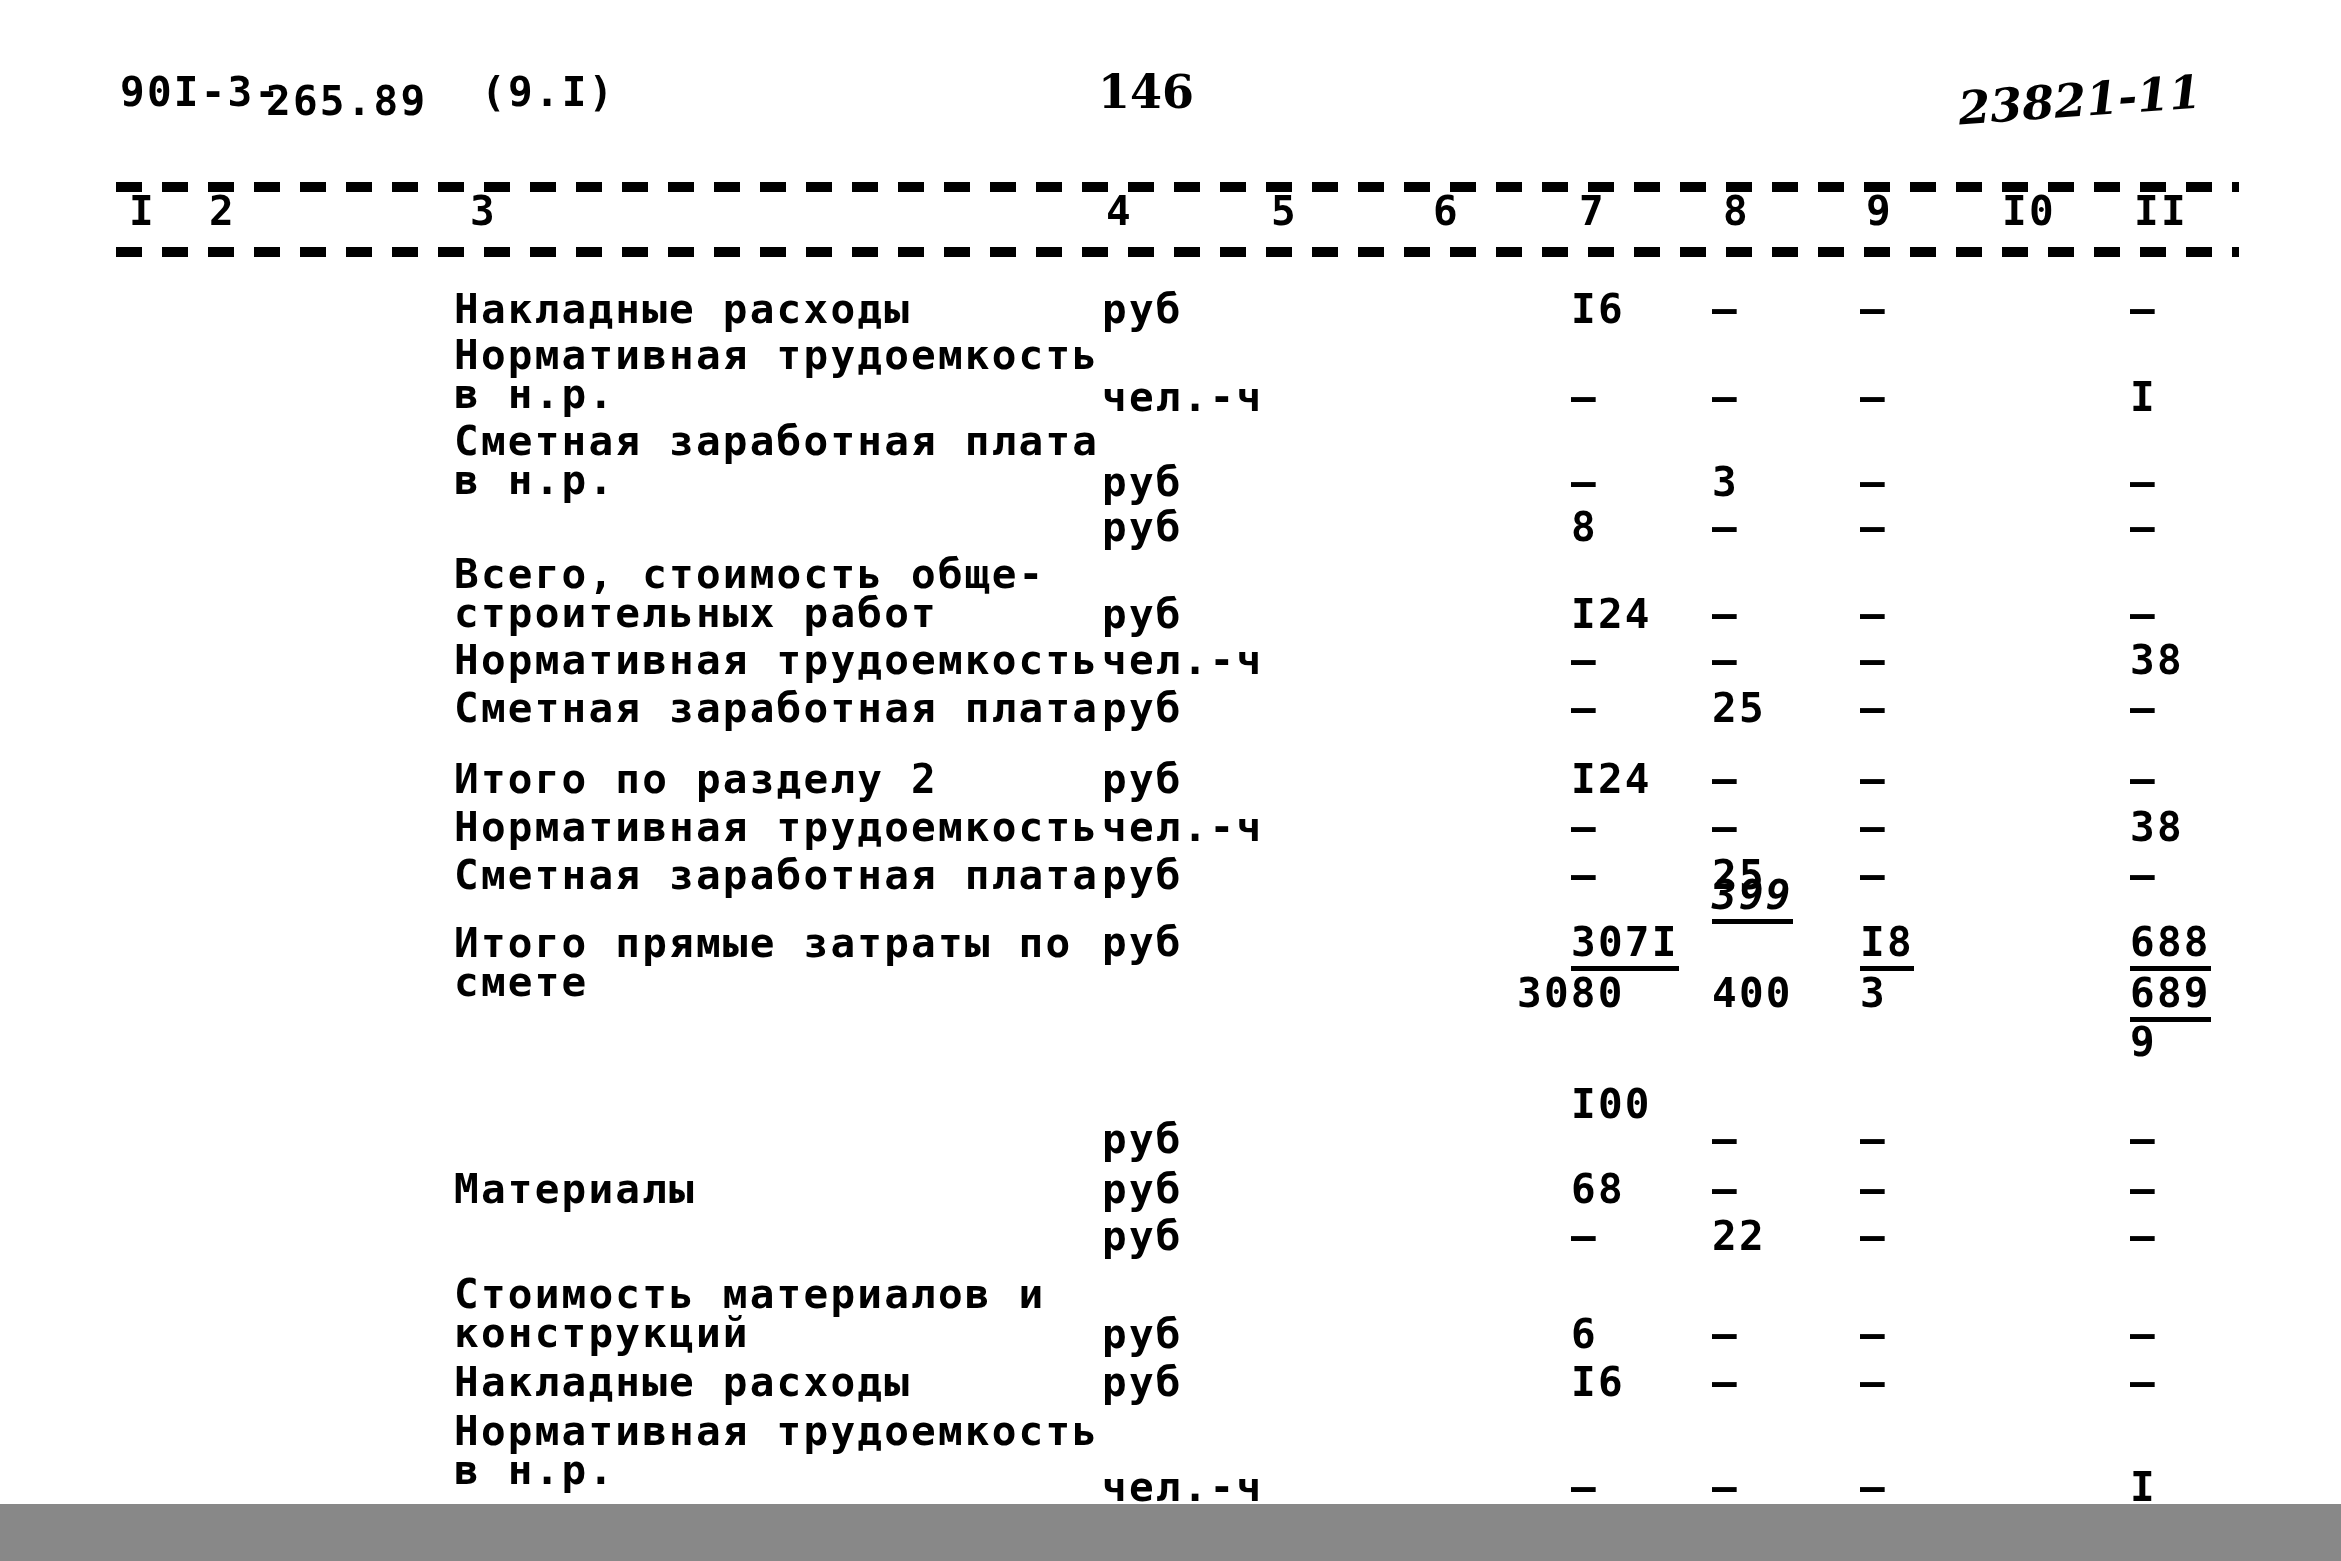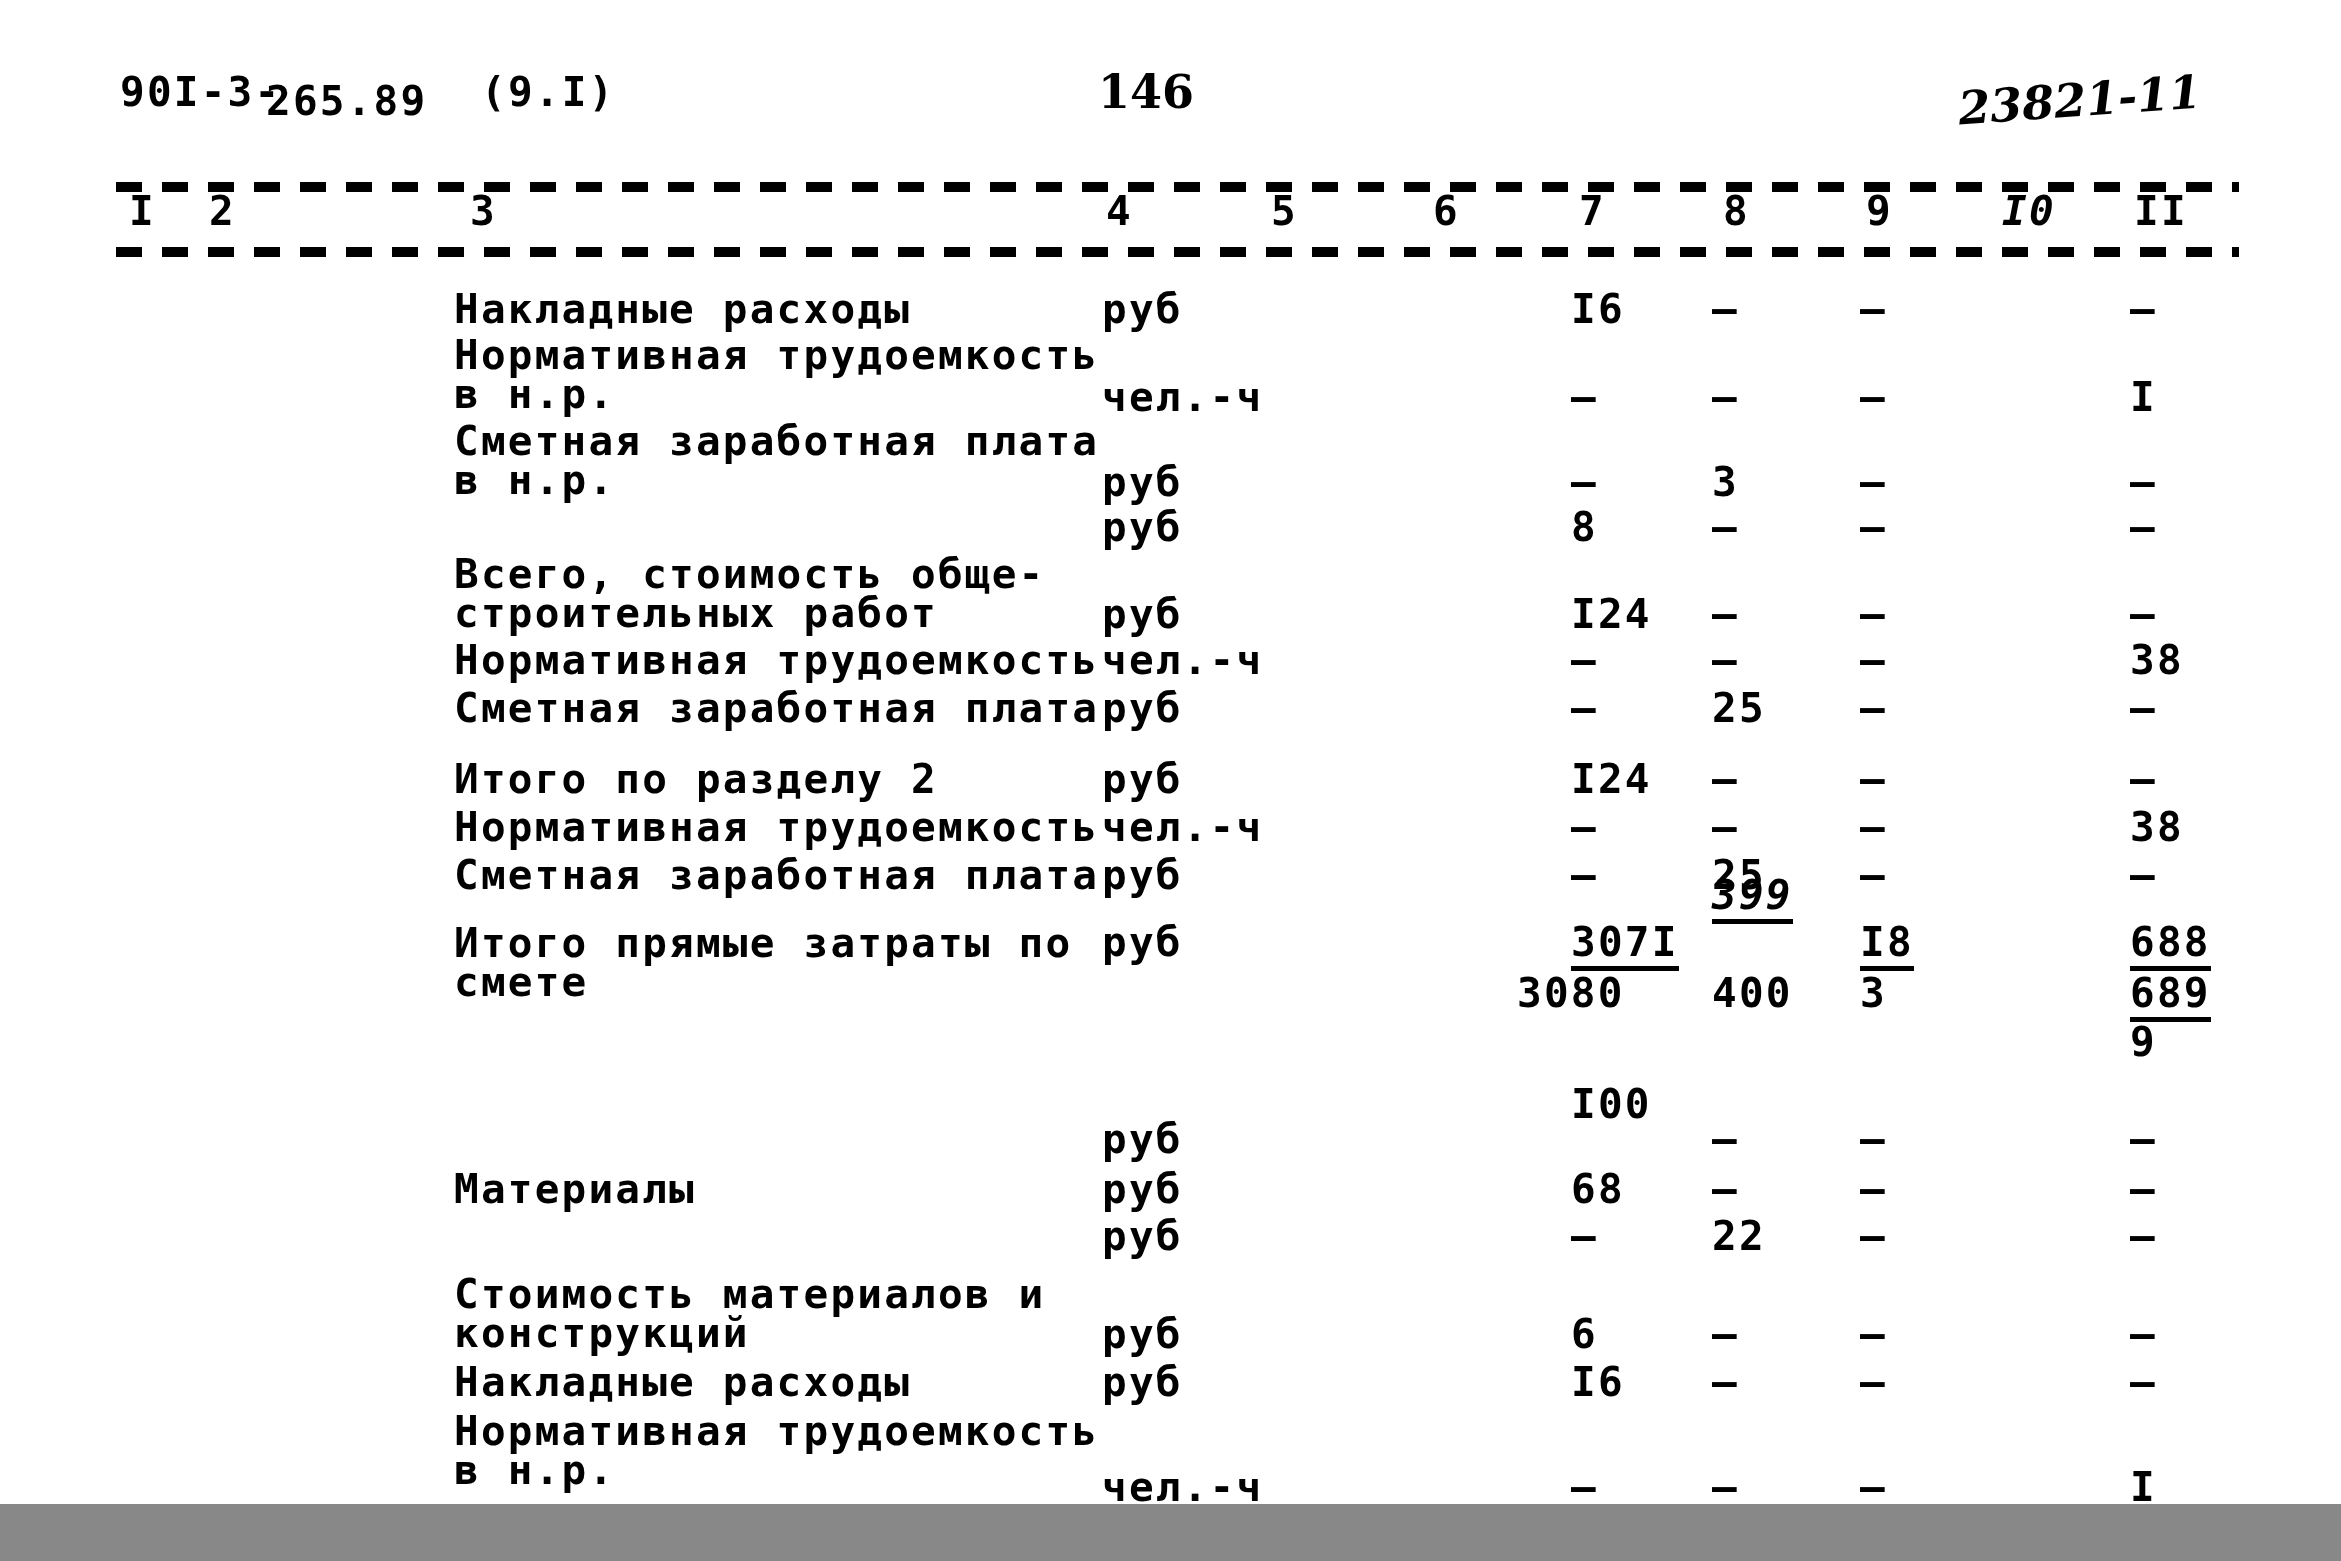--- a/index.html
+++ b/index.html
@@ -60,21 +60,21 @@
   <div id="table-layer" style="position:absolute; inset:0;">
       <div class="tw" style="left: 129px; top: 192px;">I</div>
       <div class="tw" style="left: 209px; top: 192px;">2</div>
       <div class="tw" style="left: 470px; top: 192px;">3</div>
       <div class="tw" style="left: 1106px; top: 192px;">4</div>
       <div class="tw" style="left: 1271px; top: 192px;">5</div>
       <div class="tw" style="left: 1433px; top: 192px;">6</div>
       <div class="tw" style="left: 1579px; top: 192px;">7</div>
       <div class="tw" style="left: 1723px; top: 192px;">8</div>
       <div class="tw" style="left: 1866px; top: 192px;">9</div>
-      <div class="tw" style="left: 2002px; top: 192px; font-style: italic;">I0</div>
+      <div class="tw" style="left: 2002px; top: 192px;">I0</div>
       <div class="tw" style="left: 2134px; top: 192px;">II</div>
       <div class="tw" style="left: 454px; top: 290px;">Накладные расходы</div>
       <div class="tw" style="left: 1102px; top: 290px;">руб</div>
       <div class="tw" style="left: 1571px; top: 290px;">I6</div>
       <div class="tw" style="left: 1712px; top: 290px;">–</div>
       <div class="tw" style="left: 1860px; top: 290px;">–</div>
       <div class="tw" style="left: 2130px; top: 290px;">–</div>
       <div class="tw" style="left: 454px; top: 336px;">Нормативная трудоемкость
 в н.р.</div>
       <div class="tw" style="left: 1102px; top: 378px;">чел.-ч</div>

